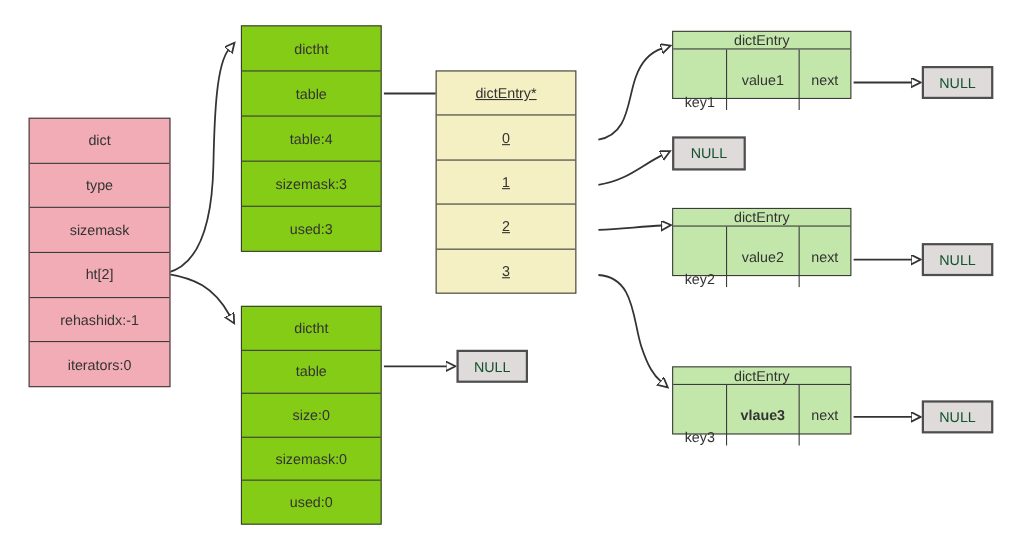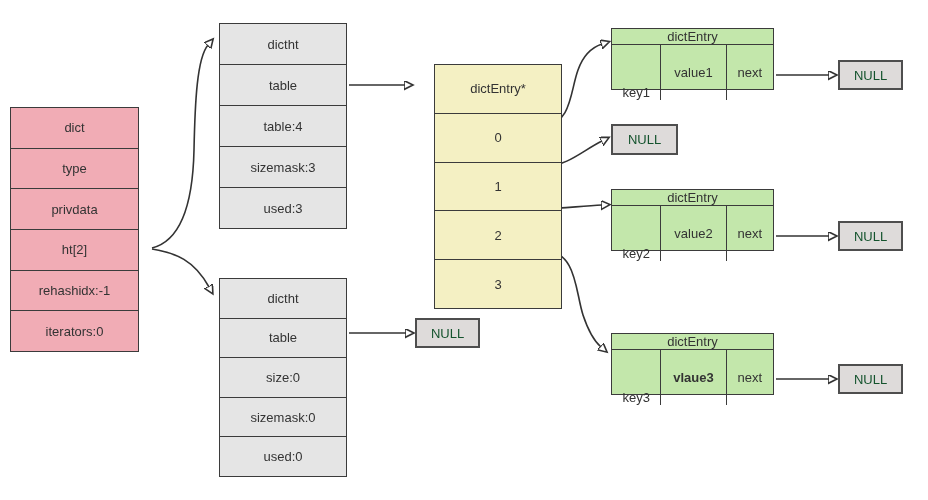--- a/index.html
+++ b/index.html
@@ -4,21 +4,21 @@
 <style>
   html,body{margin:0;padding:0;background:#ffffff;}
   .canvas{
     position:relative;width:928px;height:500px;background:#ffffff;overflow:hidden;
     font-family:"Liberation Sans","DejaVu Sans",sans-serif;color:#333;font-size:13px;
   }
   .box{position:absolute;display:flex;flex-direction:column;border:1px solid #3b3b3b;box-sizing:border-box;}
   .box .row{flex:1;display:flex;align-items:center;justify-content:center;border-top:1px solid #3b3b3b;}
   .box .row:first-child{border-top:none;}
   .pink{background:#f1acb5;}
-  .orange{background:#e5e5e5;}
+  .orange{background:#84cc16;}
   .yellow{background:#f4f0c3;}
   .entry{position:absolute;display:flex;flex-direction:column;border:1px solid #3b3b3b;box-sizing:border-box;background:#c3e7ab;}
   .entry .etitle{flex:1;display:flex;align-items:center;justify-content:center;}
   .entry .ecells{flex:1;display:flex;border-top:1px solid #3b3b3b;}
   .entry .ecells .cell{display:flex;align-items:center;justify-content:center;border-left:1px solid #3b3b3b;box-sizing:border-box;}
   .entry .ecells .cell:first-child{border-left:none;margin-top:40px;}
   .nullbox{position:absolute;display:flex;align-items:center;justify-content:center;
     background:#dedbda;border:2px solid #4e4e4e;box-sizing:border-box;color:#14532d;}
   svg.arrows{position:absolute;left:0;top:0;width:928px;height:500px;}
   svg.arrows path{fill:none;stroke:#333;stroke-width:1.6;}
@@ -40,24 +40,24 @@
     <path d="M349,333 H406" marker-end="url(#ah)"></path>
     <path d="M544,127 C572,122 570,92 578,70 C584,53 593,47 602,44" marker-end="url(#ah)"></path>
     <path d="M544,168 C570,164 582,151 602,141" marker-end="url(#ah)"></path>
     <path d="M544,209 C565,208 583,206 602,205" marker-end="url(#ah)"></path>
     <path d="M544,250 C577,252 575,290 583,315 C589,333 594,341 601,347" marker-end="url(#ah)"></path>
     <path d="M776,75 H829" marker-end="url(#ah)"></path>
     <path d="M776,236 H829" marker-end="url(#ah)"></path>
     <path d="M776,379 H829" marker-end="url(#ah)"></path>
   </svg>
 
-  <div class="box pink" style="left:10px;top:107px;width:129px;height:245px;">
+  <div class="box pink" style="left:26px;top:107px;width:129px;height:245px;">
     <div class="row">dict</div>
     <div class="row">type</div>
-    <div class="row">privdata</div>
+    <div class="row">sizemask</div>
     <div class="row">ht[2]</div>
     <div class="row">rehashidx:-1</div>
     <div class="row">iterators:0</div>
   </div>
 
   <div class="box orange" style="left:219px;top:23px;width:128px;height:206px;">
     <div class="row">dictht</div>
     <div class="row">table</div>
     <div class="row">table:4</div>
     <div class="row">sizemask:3</div>
@@ -65,21 +65,21 @@
   </div>
 
   <div class="box orange" style="left:219px;top:278px;width:128px;height:199px;">
     <div class="row">dictht</div>
     <div class="row">table</div>
     <div class="row">size:0</div>
     <div class="row">sizemask:0</div>
     <div class="row">used:0</div>
   </div>
 
-  <div class="box yellow" style="left:434px;top:64px;width:128px;height:245px;">
+  <div class="box yellow" style="left:396px;top:64px;width:128px;height:203px;text-decoration:underline;">
     <div class="row">dictEntry*</div>
     <div class="row">0</div>
     <div class="row">1</div>
     <div class="row">2</div>
     <div class="row">3</div>
   </div>
 
   <div class="entry" style="left:611px;top:28px;width:163px;height:62px;">
     <div class="etitle">dictEntry</div>
     <div class="ecells">

